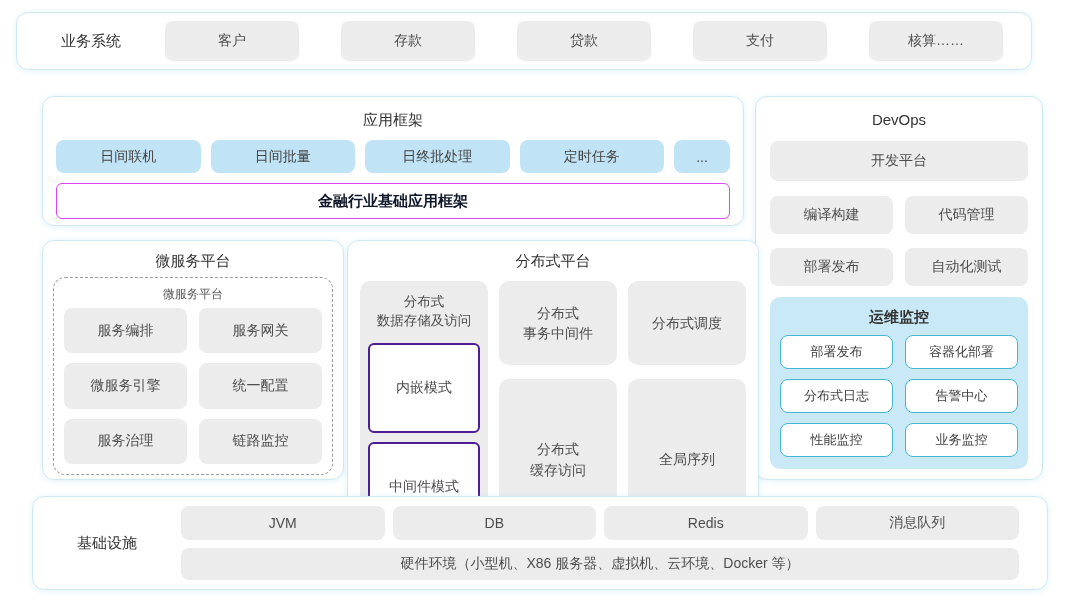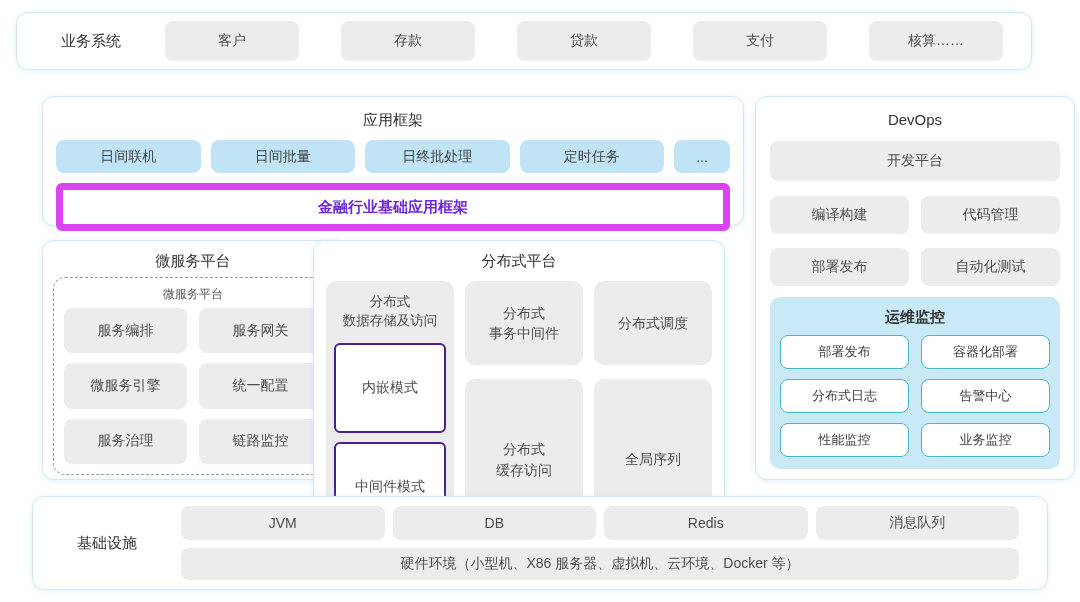--- a/index.html
+++ b/index.html
@@ -29,48 +29,48 @@
   .bs-items{flex:1;display:flex;gap:42px;}
   .bs-items .gbox{flex:1;height:40px;}
 
   
   #panel-appfw{left:42px;top:96px;width:702px;height:130px;padding:10px 13px 0;}
   #panel-appfw .ptitle{line-height:26px;margin-bottom:7px;}
   .fw-items{display:flex;gap:10px;height:33px;margin-bottom:10px;}
   .fw-items .bbox{flex:1;}
   .fw-items .bbox.dots{flex:none;width:56px;}
   .fw-base{
-    height:34px;border:7px solid #d946ef;border-radius:6px;background:#fff;
-    color:#6d28d9;font-weight:600;font-size:15px;
+    height:34px;border:1px solid #d946ef;border-radius:6px;background:#fff;
+    color:#0f172a;font-weight:600;font-size:15px;
     display:flex;align-items:center;justify-content:center;
   }
 
   
-  #panel-devops{left:755px;top:96px;width:320px;height:384px;padding:10px 14px;}
+  #panel-devops{left:755px;top:96px;width:288px;height:384px;padding:10px 14px;}
   #panel-devops .ptitle{line-height:26px;margin-bottom:8px;}
   .dev-platform{height:40px;margin-bottom:15px;}
   .dev-grid{display:grid;grid-template-columns:1fr 1fr;gap:14px 12px;margin-bottom:11px;}
   .dev-grid .gbox{height:38px;}
   .ops-panel{background:#c9e9f7;border-radius:10px;padding:8px 10px 12px;}
   .ops-title{text-align:center;font-size:15px;font-weight:600;color:#333;line-height:24px;margin-bottom:6px;}
   .ops-grid{display:grid;grid-template-columns:1fr 1fr;gap:10px 12px;}
   .ops-box{
     background:#fff;border:1.5px solid #45b6d0;border-radius:8px;height:32px;
     display:flex;align-items:center;justify-content:center;font-size:13px;color:#3f3f3f;
   }
 
   
   #panel-micro{left:42px;top:240px;width:302px;height:240px;padding:8px 10px 4px;display:flex;flex-direction:column;}
   #panel-micro .ptitle{line-height:24px;margin-bottom:4px;}
   .dashed{flex:1;border:1.5px dashed #9c9c9c;border-radius:12px;padding:6px 10px 10px;display:flex;flex-direction:column;box-sizing:border-box;}
   .dashed-title{text-align:center;font-size:12px;color:#555;line-height:20px;margin-bottom:4px;}
   .micro-grid{flex:1;display:grid;grid-template-columns:1fr 1fr;gap:10px 12px;}
 
   
-  #panel-dist{left:313px;top:240px;width:412px;height:307px;padding:8px 12px 6px;display:flex;flex-direction:column;}
+  #panel-dist{left:347px;top:240px;width:412px;height:307px;padding:8px 12px 6px;display:flex;flex-direction:column;}
   #panel-dist .ptitle{line-height:24px;margin-bottom:8px;}
   .dist-body{flex:1;display:flex;gap:11px;}
   .storage-col{width:128px;flex:none;background:#ececec;border-radius:10px;padding:8px;display:flex;flex-direction:column;box-sizing:border-box;}
   .storage-label{text-align:center;font-size:13.5px;color:#4d4d4d;white-space:pre-line;line-height:1.4;margin:4px 0 12px;}
   .mode-stack{display:flex;flex-direction:column;gap:9px;flex:1;}
   .mode-box{
     background:#fff;border:2px solid #4c1d95;border-radius:6px;flex:1;
     display:flex;align-items:center;justify-content:center;font-size:14px;color:#4d4d4d;
   }
   .dist-col{flex:1;display:flex;flex-direction:column;gap:14px;}

